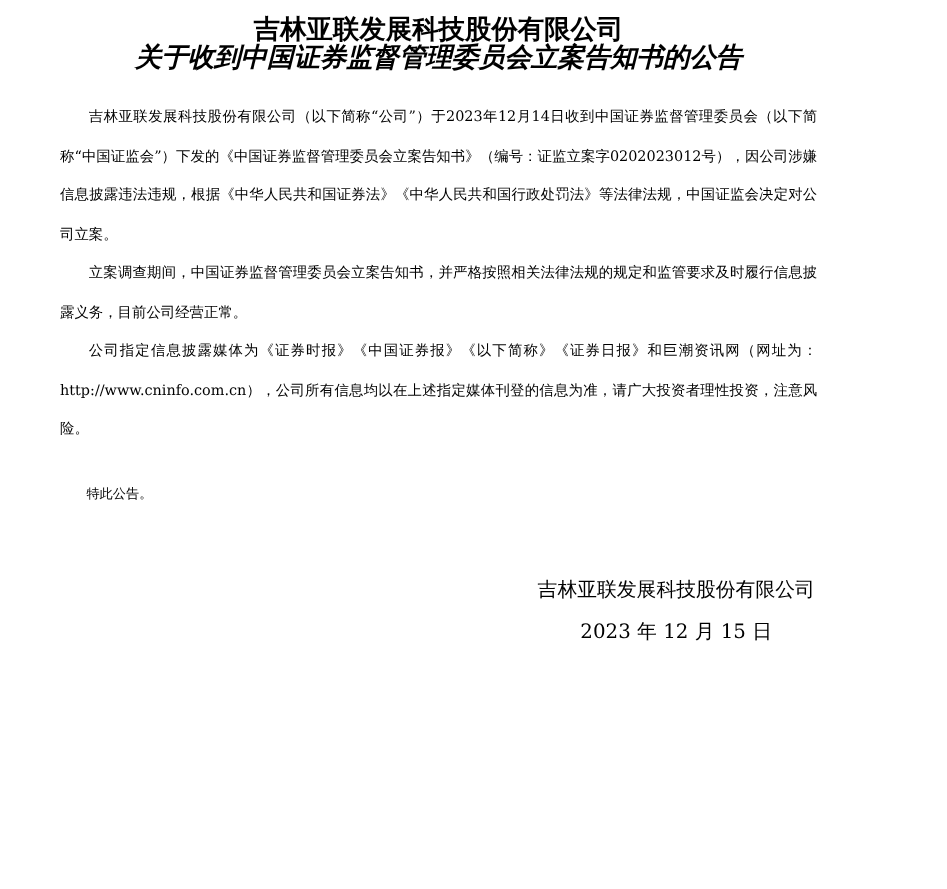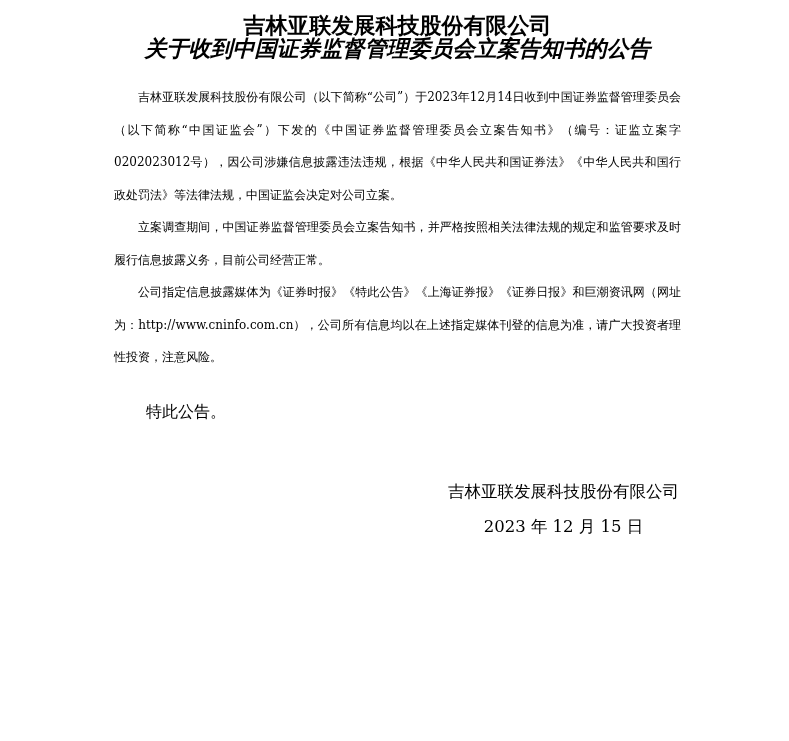--- a/index.html
+++ b/index.html
@@ -11,21 +11,21 @@
   body {
     width: 789px;
     height: 741px;
     overflow: hidden;
     color: #000000;
     font-family: "DejaVu Serif", "Liberation Serif", serif;
   }
   .page {
     width: 789px;
     height: 741px;
-    padding: 14px 108px 0 114px;
+    padding: 14px 108px 0 50px;
     background: #ffffff;
   }
   .title {
     text-align: center;
     font-weight: bold;
     font-size: 22px;
     line-height: 1.0;
     margin: 0;
   }
   h1.title { margin-top: 0; }
@@ -42,21 +42,21 @@
     margin-top: 22px;
   }
   .body-para {
     font-size: 12px;
     line-height: 32.5px;
     text-indent: 2em;
     text-align: justify;
     margin: 0;
   }
   .closing {
-    font-size: 16px;
+    font-size: 11px;
     line-height: 24px;
     text-indent: 2em;
     margin: 26px 0 0 0;
     font-family: Liberation Serif, serif;
   }
   .signature {
     margin: 50px 2px 0 auto;
     width: fit-content;
     text-align: center;
     font-size: 16.5px;
@@ -67,21 +67,21 @@
 <body>
 
 <div class="page">
   <h1 class="title">吉林亚联发展科技股份有限公司</h1>
   <h2 class="title">关于收到中国证券监督管理委员会立案告知书的公告</h2>
 
 
   <div class="body-block">
     <p class="body-para">吉林亚联发展科技股份有限公司（以下简称“公司”）于2023年12月14日收到中国证券监督管理委员会（以下简称“中国证监会”）下发的《中国证券监督管理委员会立案告知书》（编号：证监立案字0202023012号），因公司涉嫌信息披露违法违规，根据《中华人民共和国证券法》《中华人民共和国行政处罚法》等法律法规，中国证监会决定对公司立案。</p>
     <p class="body-para">立案调查期间，中国证券监督管理委员会立案告知书，并严格按照相关法律法规的规定和监管要求及时履行信息披露义务，目前公司经营正常。</p>
-    <p class="body-para">公司指定信息披露媒体为《证券时报》《特此公告》《上海证券报》《证券日报》和巨潮资讯网（网址为：http://www.cninfo.com.cn），公司所有信息均以在上述指定媒体刊登的信息为准，请广大投资者理性投资，注意风险。</p>
+    <p class="body-para">公司指定信息披露媒体为《证券时报》《中国证券报》《以下简称》《证券日报》和巨潮资讯网（网址为：http://www.cninfo.com.cn），公司所有信息均以在上述指定媒体刊登的信息为准，请广大投资者理性投资，注意风险。</p>
   </div>
 
   <p class="closing">特此公告。</p>
 
   <div class="signature">
     <div>吉林亚联发展科技股份有限公司</div>
     <div>2023 年 12 月 15 日</div>
   </div>
 </div>
 

